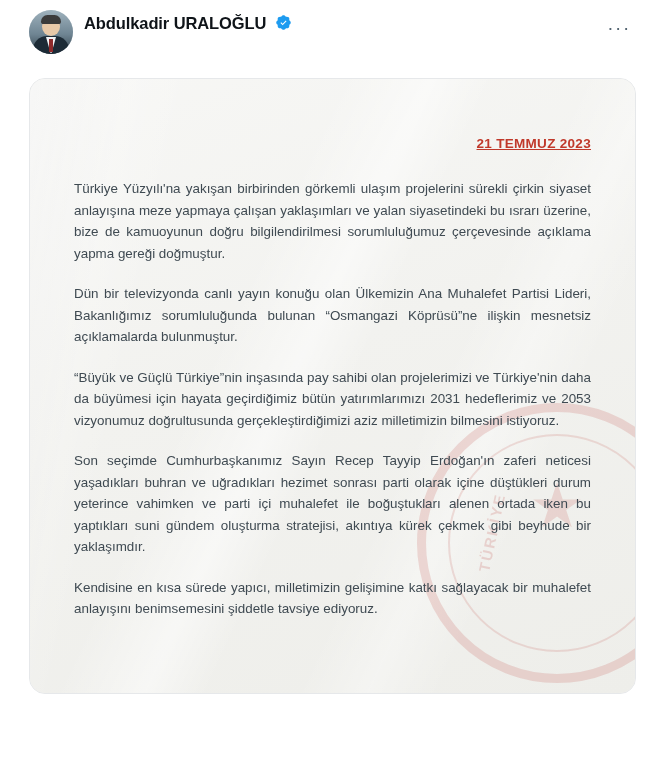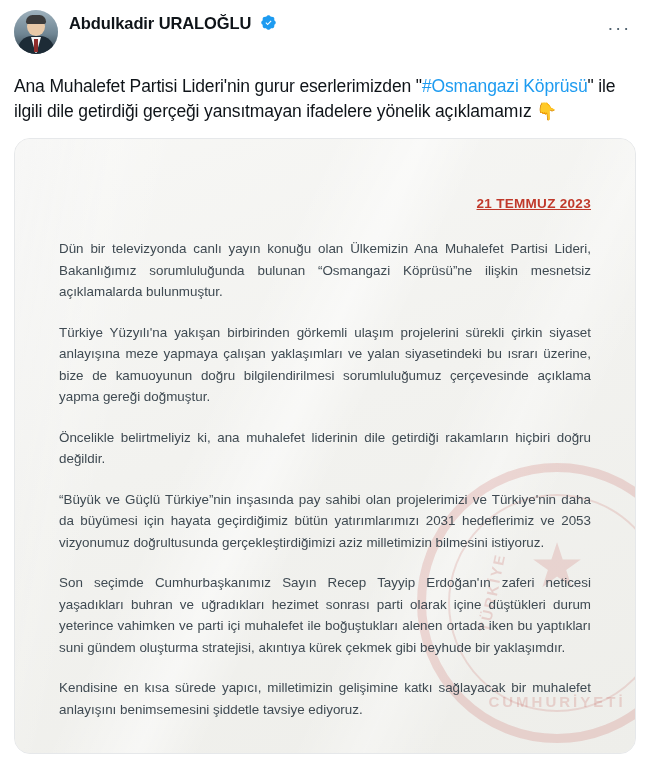--- a/index.html
+++ b/index.html
@@ -12,21 +12,21 @@
     height: 779px;
     font-family: "Liberation Sans", sans-serif;
     color: #0f1419;
     overflow: hidden;
   }
   .tweet {
     position: relative;
     width: 650px;
     height: 779px;
     box-sizing: border-box;
-    padding: 10px 14px 0 14px;
+    padding: 10px 14px 0 29px;
     background: #ffffff;
   }
   .tweet-header {
     display: flex;
     align-items: flex-start;
     position: relative;
     height: 54px;
   }
   .avatar {
     width: 44px;
@@ -269,39 +269,34 @@
         <svg viewBox="0 0 24 24" width="17" height="17" aria-hidden="true">
           <path fill="#1d9bf0" d="M22.25 12c0-1.43-.88-2.67-2.19-3.34.46-1.39.2-2.9-.81-3.91s-2.52-1.27-3.91-.81C14.67 2.63 13.43 1.75 12 1.75S9.33 2.63 8.66 3.94c-1.39-.46-2.9-.2-3.91.81s-1.27 2.52-.81 3.91C2.63 9.33 1.75 10.57 1.75 12s.88 2.67 2.19 3.34c-.46 1.39-.2 2.9.81 3.91s2.52 1.27 3.91.81c.67 1.31 1.91 2.19 3.34 2.19s2.67-.88 3.34-2.19c1.39.46 2.9.2 3.91-.81s1.27-2.52.81-3.91c1.31-.67 2.19-1.91 2.19-3.34z"></path>
           <path fill="#fff" d="M10.8 15.9l-3.1-3.1 1.1-1.1 2 2 4.4-4.4 1.1 1.1-5.5 5.5z"></path>
         </svg>
       </span>
     </div>
 
     <div class="more-btn">···</div>
   </div>
 
-  <div class="tweet-text">
-    <span>Ana Muhalefet Partisi Lideri'nin gurur eserlerimizden "</span><span class="hashtag">#Osmangazi Köprüsü</span><span>" ile ilgili dile getirdiği gerçeği yansıtmayan ifadelere yönelik açıklamamız </span><span class="emoji-hand">👇</span>
-  </div>
 
   <div class="media-card">
     <div class="doc">
 
       <div class="watermark">
         <div class="wm-star">★</div>
         <div class="wm-txt-l">TÜRKİYE</div>
-        <div class="wm-txt-b">CUMHURİYETİ</div>
       </div>
 
       <div class="doc-date">21 TEMMUZ 2023</div>
 
       <div class="doc-body">
+        <p>Türkiye Yüzyılı'na yakışan birbirinden görkemli ulaşım projelerini sürekli çirkin siyaset anlayışına meze yapmaya çalışan  yaklaşımları ve yalan siyasetindeki bu ısrarı üzerine, bize de kamuoyunun doğru bilgilendirilmesi sorumluluğumuz çerçevesinde açıklama yapma gereği doğmuştur.</p>
         <p>Dün bir televizyonda canlı yayın konuğu olan Ülkemizin Ana Muhalefet Partisi Lideri, Bakanlığımız sorumluluğunda bulunan “Osmangazi Köprüsü”ne ilişkin mesnetsiz açıklamalarda bulunmuştur.</p>
-        <p>Türkiye Yüzyılı'na yakışan birbirinden görkemli ulaşım projelerini sürekli çirkin siyaset anlayışına meze yapmaya çalışan  yaklaşımları ve yalan siyasetindeki bu ısrarı üzerine, bize de kamuoyunun doğru bilgilendirilmesi sorumluluğumuz çerçevesinde açıklama yapma gereği doğmuştur.</p>
-        <p>Öncelikle belirtmeliyiz ki, ana muhalefet liderinin dile getirdiği rakamların hiçbiri doğru değildir.</p>
         <p>“Büyük ve Güçlü Türkiye”nin inşasında pay sahibi olan projelerimizi ve Türkiye'nin daha da büyümesi için hayata geçirdiğimiz bütün yatırımlarımızı 2031 hedeflerimiz ve 2053 vizyonumuz doğrultusunda gerçekleştirdiğimizi aziz milletimizin bilmesini istiyoruz.</p>
         <p>Son seçimde Cumhurbaşkanımız Sayın Recep Tayyip Erdoğan'ın zaferi neticesi yaşadıkları buhran ve uğradıkları hezimet sonrası parti olarak içine düştükleri durum yeterince vahimken ve parti içi muhalefet ile boğuştukları alenen ortada iken bu yaptıkları suni gündem oluşturma stratejisi, akıntıya kürek çekmek gibi beyhude bir yaklaşımdır.</p>
         <p>Kendisine en kısa sürede yapıcı, milletimizin gelişimine katkı sağlayacak bir muhalefet anlayışını benimsemesini şiddetle tavsiye ediyoruz.</p>
       </div>
     </div>
   </div>
 
 </div>
 
 </body></html>

